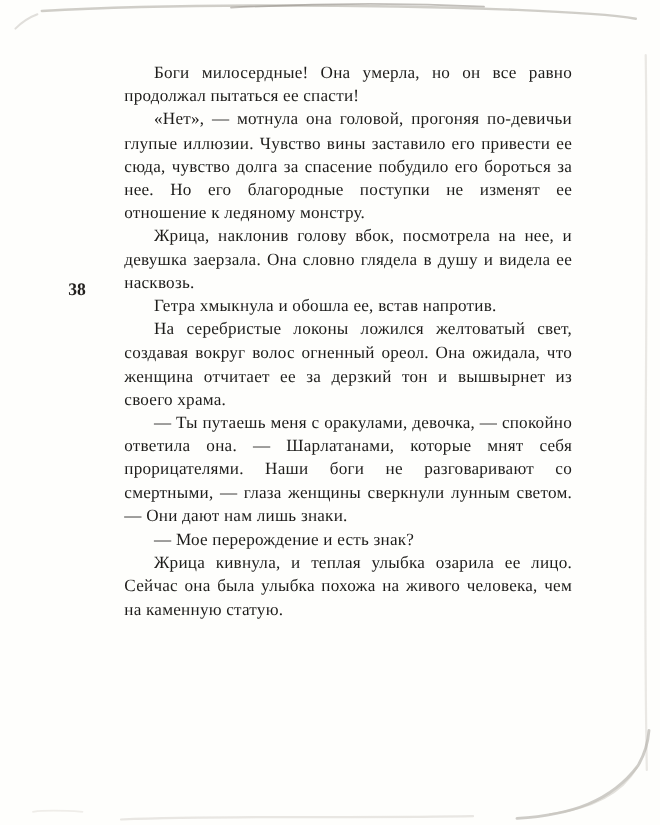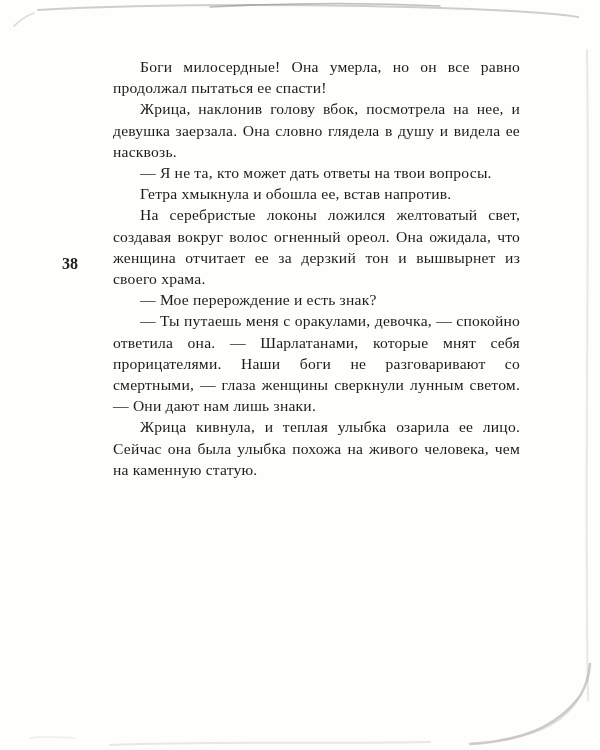--- a/index.html
+++ b/index.html
@@ -67,22 +67,22 @@
     <path d="M500,740 C540,735 566,720 579,698" fill="none" stroke="#c7c3bc" stroke-width="1.6" opacity="0.5" stroke-linecap="round"></path>
 
     <path d="M110,745 C220,741 330,744 430,742" fill="none" stroke="#d3d0c9" stroke-width="2" opacity="0.5" stroke-linecap="round"></path>
     <path d="M30,738 C45,736 60,737 75,738" fill="none" stroke="#ddd9d3" stroke-width="1.6" opacity="0.45" stroke-linecap="round"></path>
   </svg>
 
   <div class="page-number">38</div>
 
   <div class="text-column">
     <p>Боги милосердные! Она умерла, но он все равно продолжал пытаться ее спасти!</p>
+    <p>«Нет», — мотнула она головой, прогоняя по-девичьи глупые иллюзии. Чувство вины заставило его привести ее сюда, чувство долга за спасение побудило его бороться за нее. Но его благородные поступки не изменят ее отношение к ледяному монстру.</p>
     <p>Жрица, наклонив голову вбок, посмотрела на нее, и девушка заерзала. Она словно глядела в душу и видела ее насквозь.</p>
-    <p>— Я не та, кто может дать ответы на твои вопросы.</p>
     <p>Гетра хмыкнула и обошла ее, встав напротив.</p>
     <p>На серебристые локоны ложился желтоватый свет, создавая вокруг волос огненный ореол. Она ожидала, что женщина отчитает ее за дерзкий тон и вышвырнет из своего храма.</p>
+    <p>— Ты путаешь меня с оракулами, девочка, — спокойно ответила она. — Шарлатанами, которые мнят себя прорицателями. Наши боги не разговаривают со смертными, — глаза женщины сверкнули лунным светом. — Они дают нам лишь знаки.</p>
     <p>— Мое перерождение и есть знак?</p>
-    <p>— Ты путаешь меня с оракулами, девочка, — спокойно ответила она. — Шарлатанами, которые мнят себя прорицателями. Наши боги не разговаривают со смертными, — глаза женщины сверкнули лунным светом. — Они дают нам лишь знаки.</p>
     <p>Жрица кивнула, и теплая улыбка озарила ее лицо. Сейчас она была улыбка похожа на живого человека, чем на каменную статую.</p>
   </div>
 
 </div>
 
 </body></html>

